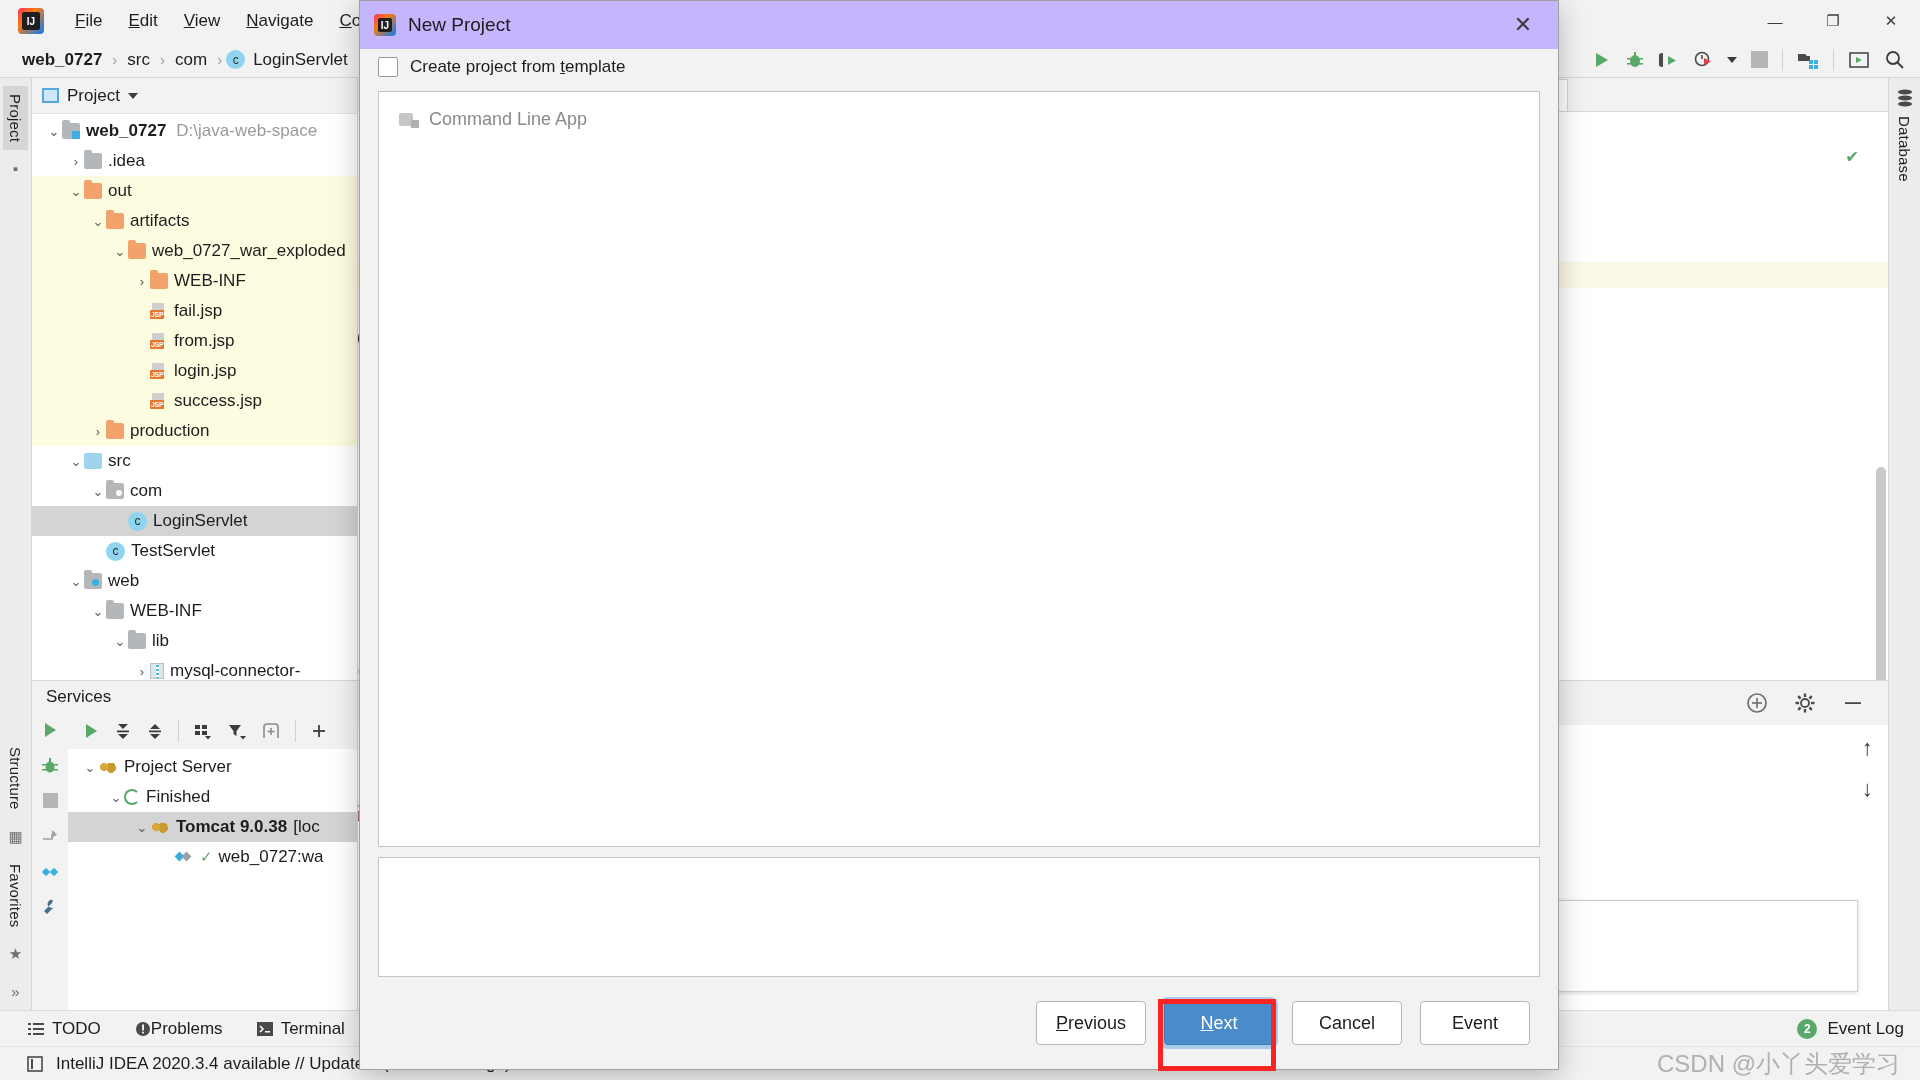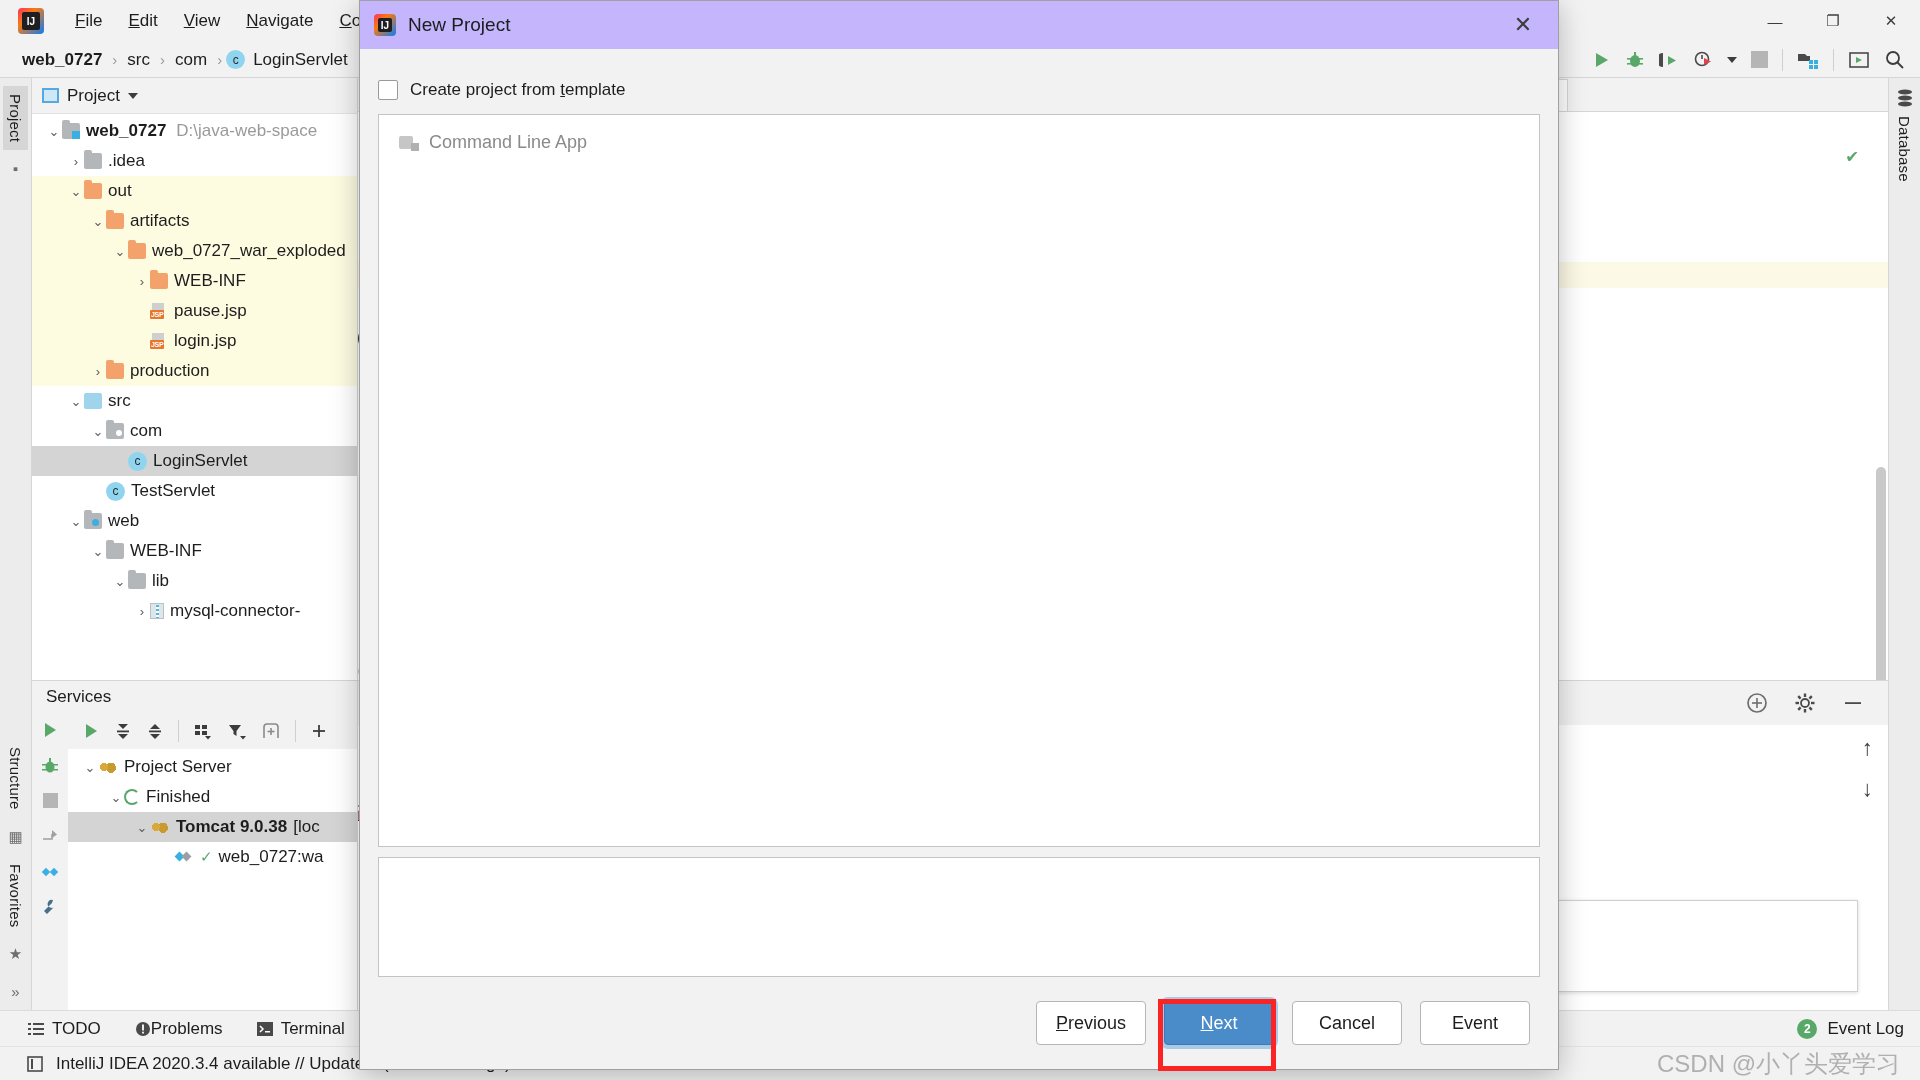--- a/index.html
+++ b/index.html
@@ -135,21 +135,21 @@
 
   
   .overlay{ position:absolute; inset:0; }
   .dialog{ position:absolute; left:359px; top:0px; width:1200px; height:1070px;
      background:#f2f2f2; border:1px solid #a0a0a0; box-shadow:0 6px 26px rgba(0,0,0,.25);
      display:flex; flex-direction:column;}
   .dlg-title{ height:48px; display:flex; align-items:center; padding:0 14px; gap:12px; background:#c4b5fd;}
   .dlg-title .t{ font-size:19px; }
   .dlg-x{ margin-left:auto; font-size:22px; color:#3c3c3c; width:42px; height:42px;
       display:flex; align-items:center; justify-content:center;}
-  .dlg-chk-row{ display:flex; align-items:center; gap:12px; padding:8px 18px 14px 18px;margin-top:23px; }
+  .dlg-chk-row{ display:flex; align-items:center; gap:12px; padding:8px 18px 14px 18px; }
   .checkbox{ width:20px;height:20px;border:1px solid #9a9a9a;background:#fff;border-radius:2px;}
   .dlg-list{ margin:0 18px; flex:1; background:#fff; border:1px solid #c4c4c4; padding:12px 8px;}
   .dlg-list .item{ display:flex; align-items:center; gap:10px; height:30px; padding-left:12px; color:#8a8a8a; font-size:18px;}
   .tmpl-ico{width:20px;height:17px;position:relative;}
   .tmpl-ico::before{content:"";position:absolute;left:0;top:2px;width:14px;height:13px;background:#c6c6c6;border-radius:2px;}
   .tmpl-ico::after{content:"";position:absolute;right:0;bottom:0;width:8px;height:8px;background:#b0b0b0;}
   .dlg-blank{ height:120px; margin:10px 18px 0 18px; background:#fff; border:1px solid #c4c4c4;}
   .dlg-footer{ height:92px; display:flex; align-items:center; justify-content:flex-end; gap:18px; padding-right:28px;}
   .btn{ min-width:110px; height:44px; border:1px solid #b5b5b5; border-radius:4px; background:#fff;
         display:flex; align-items:center; justify-content:center; font-size:18px; }
@@ -278,29 +278,45 @@
             <span class="arrow">›</span>
             <span class="ico f-orange"></span>
             <span class="nm">WEB-INF</span>
           </div>
           <div class="row hl" style="padding-left: 102px;">
             <span class="arrow empty"></span>
             <span class="jsp-ico">
               <span class="pg"></span>
               <span class="tag">JSP</span>
             </span>
-            <span class="nm">pause.jsp</span>
+            <span class="nm">fail.jsp</span>
+          </div>
+          <div class="row hl" style="padding-left: 102px;">
+            <span class="arrow empty"></span>
+            <span class="jsp-ico">
+              <span class="pg"></span>
+              <span class="tag">JSP</span>
+            </span>
+            <span class="nm">from.jsp</span>
           </div>
           <div class="row hl" style="padding-left: 102px;">
             <span class="arrow empty"></span>
             <span class="jsp-ico">
               <span class="pg"></span>
               <span class="tag">JSP</span>
             </span>
             <span class="nm">login.jsp</span>
+          </div>
+          <div class="row hl" style="padding-left: 102px;">
+            <span class="arrow empty"></span>
+            <span class="jsp-ico">
+              <span class="pg"></span>
+              <span class="tag">JSP</span>
+            </span>
+            <span class="nm">success.jsp</span>
           </div>
           <div class="row hl" style="padding-left: 58px;">
             <span class="arrow">›</span>
             <span class="ico f-orange"></span>
             <span class="nm">production</span>
           </div>
           <div class="row" style="padding-left: 36px;">
             <span class="arrow">⌄</span>
             <span class="ico f-blue"></span>
             <span class="nm">src</span>

